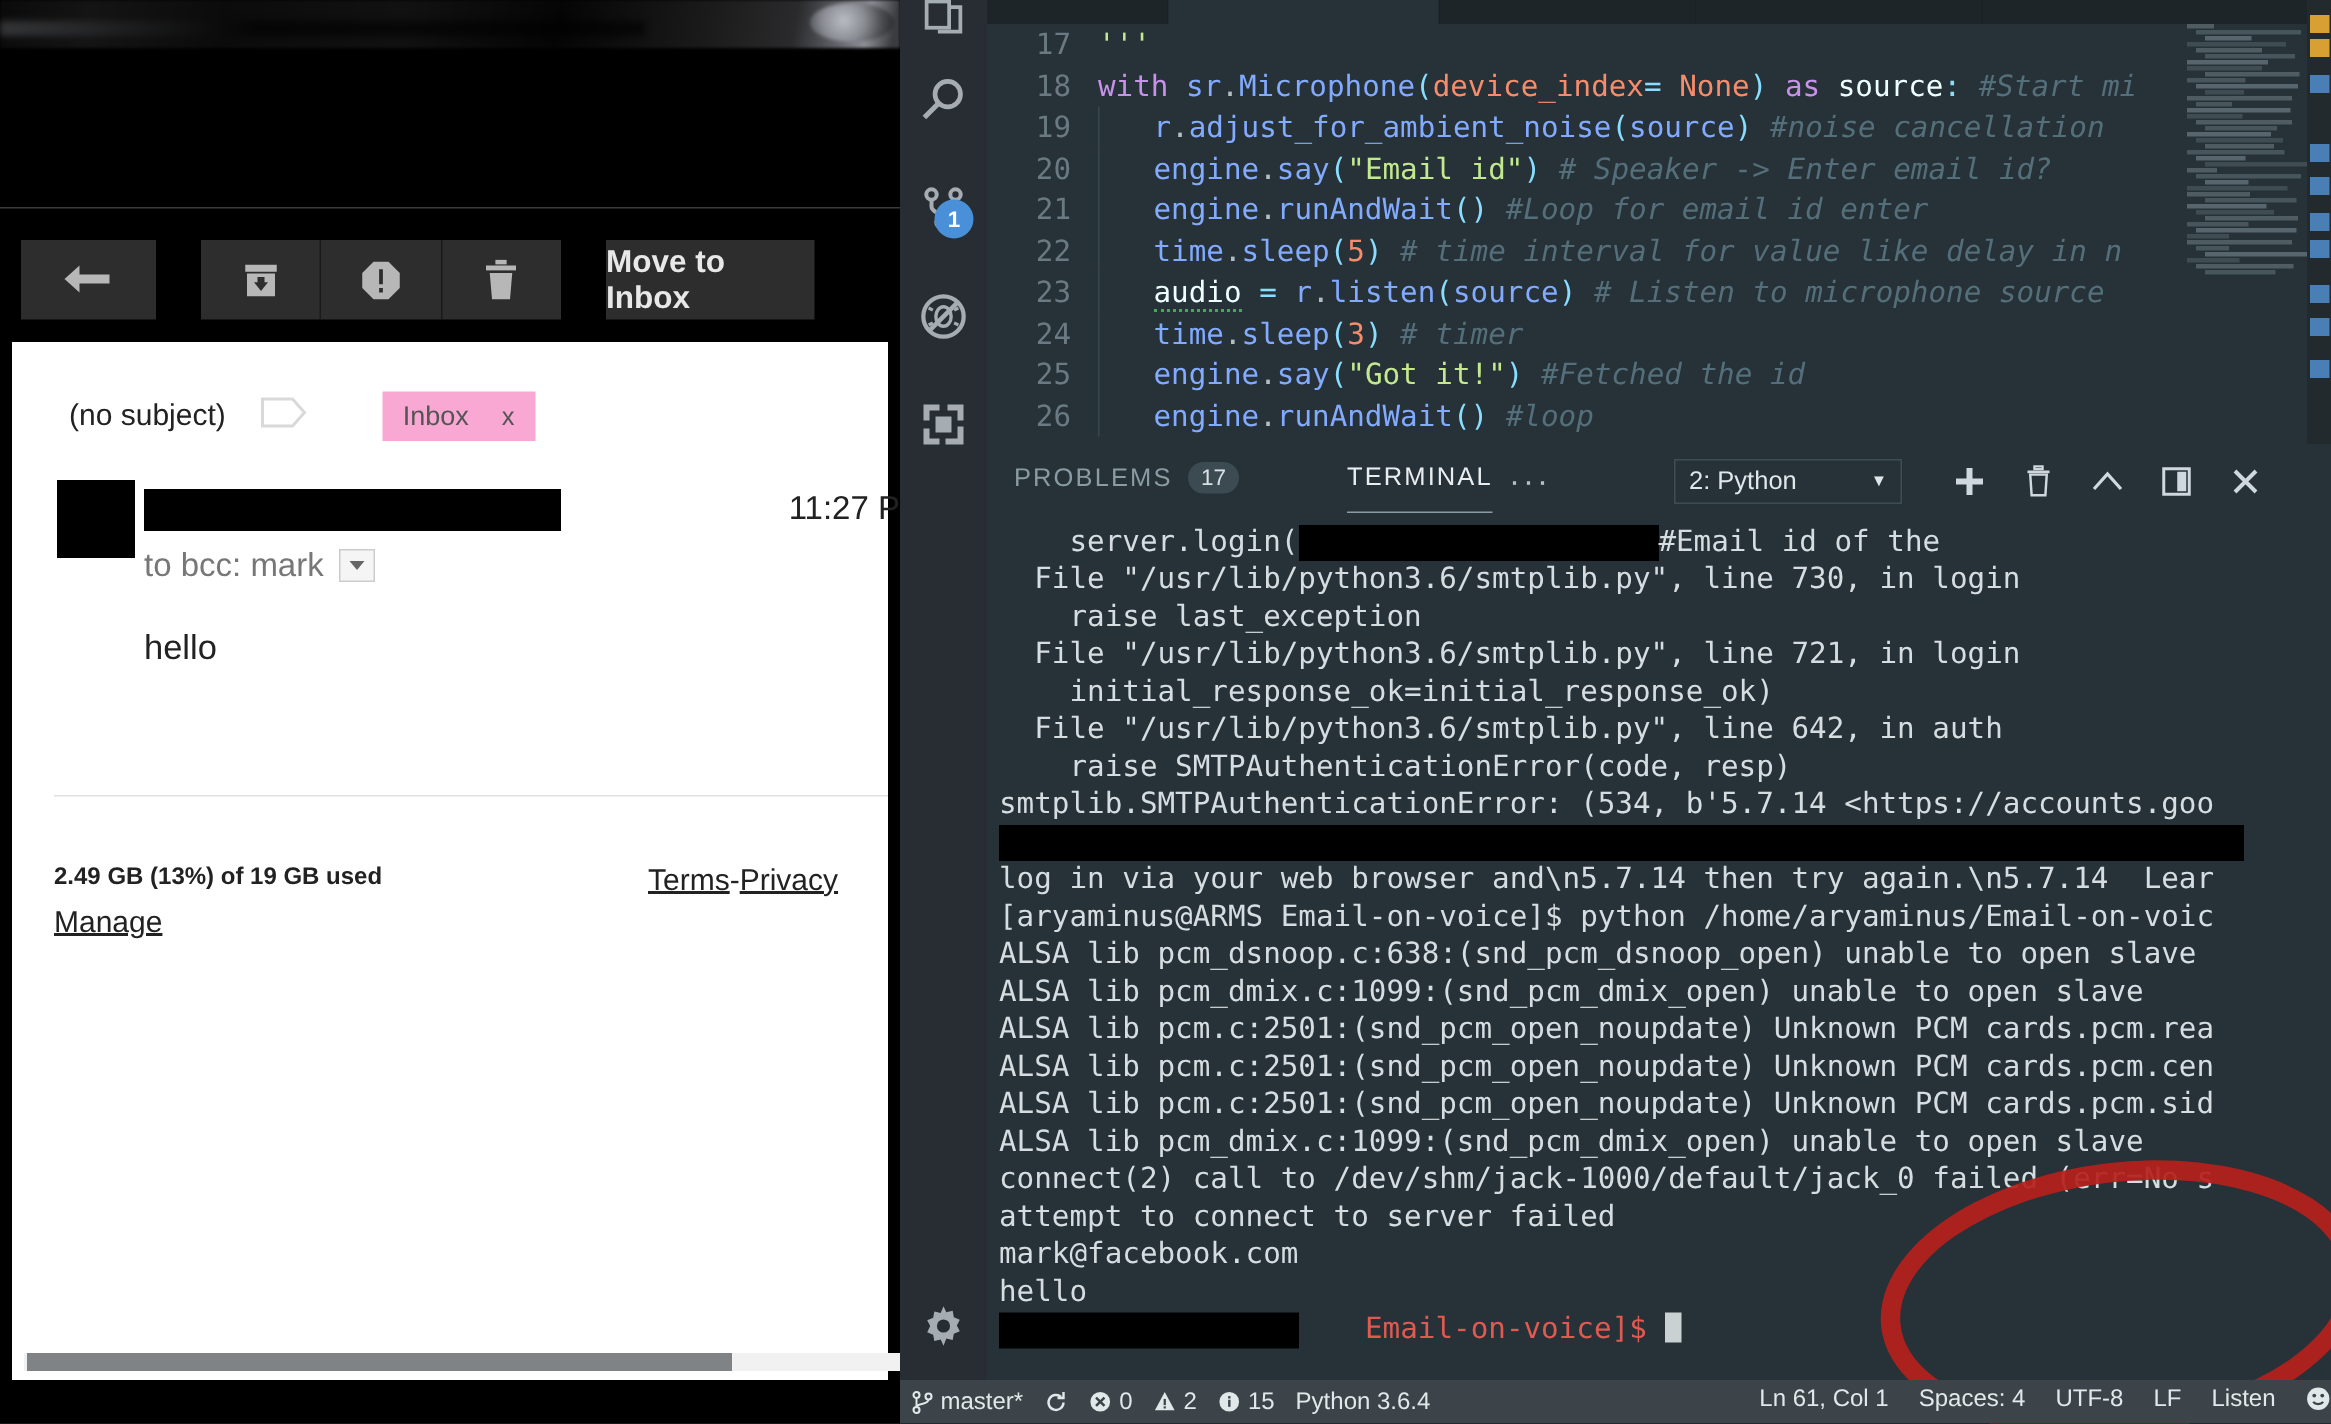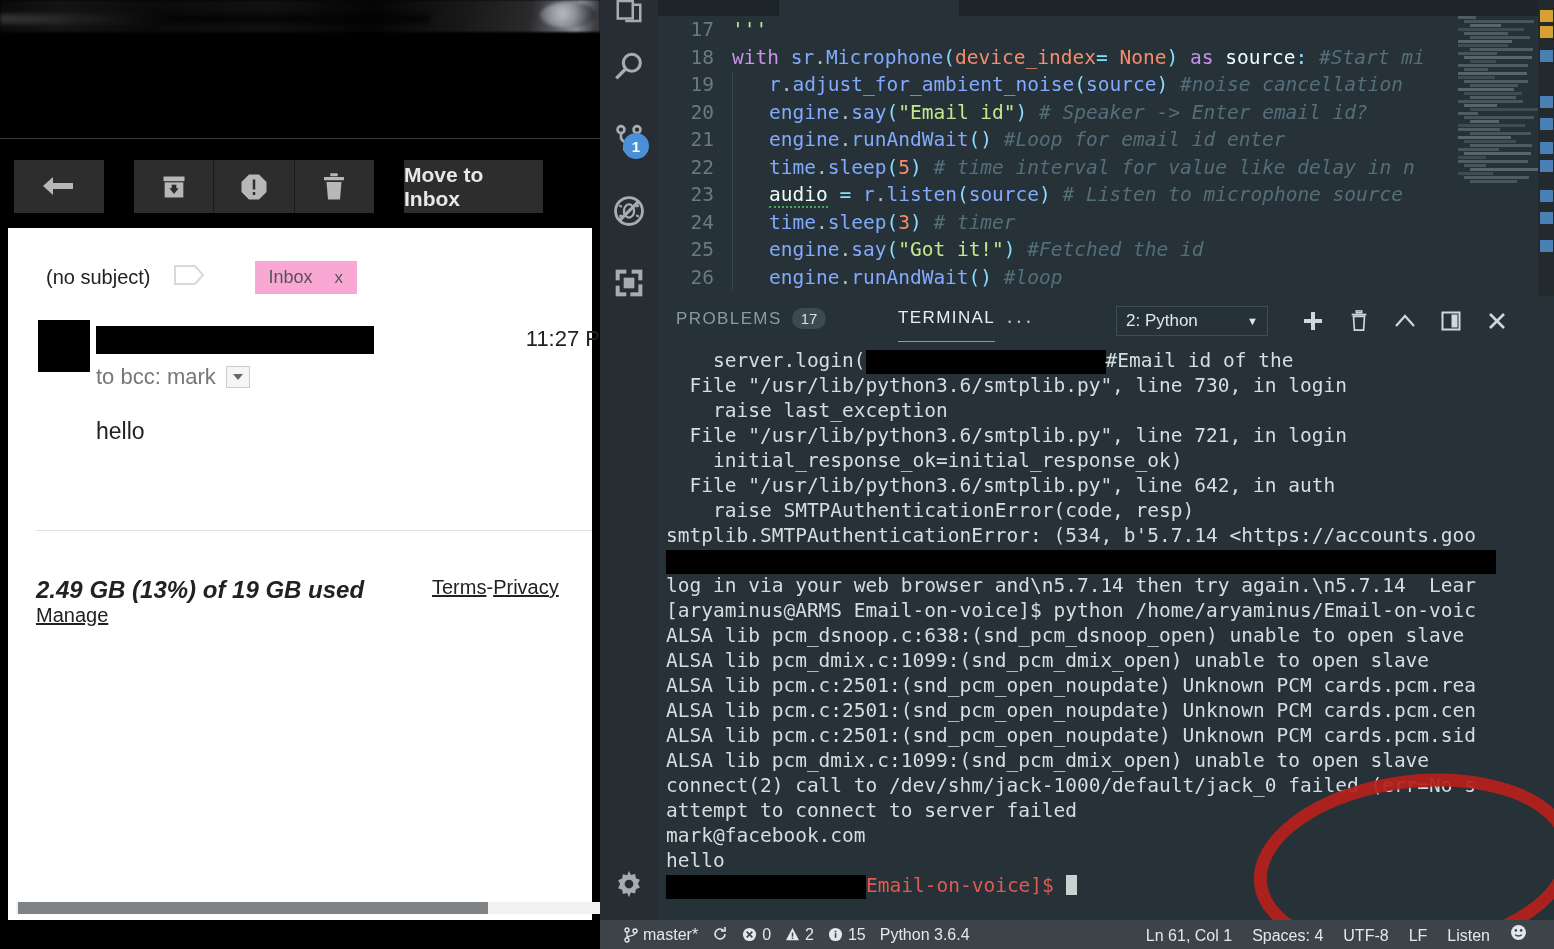--- a/index.html
+++ b/index.html
@@ -52,21 +52,21 @@
   .time{position:absolute;right:-8px;top:6px;font-size:22px;color:#222;}
   .to-line{position:absolute;left:58px;top:44px;display:flex;align-items:center;gap:10px;}
   .to-text{font-size:22px;color:#777;}
   .to-caret{width:22px;height:20px;border:1px solid #ccc;background:#f5f5f5;display:flex;align-items:center;justify-content:center;}
   .to-caret i{width:0;height:0;border-left:5px solid transparent;border-right:5px solid transparent;border-top:6px solid #666;display:block;}
 
   .body-text{position:absolute;left:88px;top:190px;font-size:23px;color:#222;}
   .msg-divider{position:absolute;left:28px;top:302px;width:556px;height:1px;background:#e0e0e0;}
 
   .footer{position:absolute;left:28px;top:348px;width:556px;}
-  .storage{font-size:24px;font-weight:bold;color:#222;float:left;font-style:italic;}
+  .storage{font-size:16px;font-weight:bold;color:#222;float:left;}
   .links{position:absolute;left:396px;top:0;font-size:20px;color:#222;}
   .links a{color:#222;text-decoration:underline;}
   .manage{position:absolute;left:0;top:28px;font-size:20px;color:#222;text-decoration:underline;}
 
   .hscroll-track{position:absolute;left:8px;bottom:6px;width:584px;height:12px;background:#f1f1f1;}
   .hscroll-thumb{position:absolute;left:10px;bottom:6px;width:470px;height:12px;background:#808386;}
 
   
   .vscode{position:absolute;left:600px;top:0;width:954px;height:949px;background:#1e2428;}
   .activitybar{position:absolute;left:0;top:0;width:58px;height:920px;background:#272d32;}
@@ -107,30 +107,30 @@
   .pdots{position:absolute;left:348px;top:12px;color:#b3c0c6;font-size:22px;letter-spacing:2px;}
   .psel{position:absolute;left:458px;top:10px;width:152px;height:30px;border:1px solid #3e4c53;
      display:flex;align-items:center;padding:0 9px;box-sizing:border-box;color:#dfe7ea;font-size:17px;}
   .psel .car{margin-left:auto;font-size:11px;}
   .pico{position:absolute;top:10px;width:30px;height:30px;display:flex;align-items:center;justify-content:center;color:#cfd8dc;}
 
   .term{position:absolute;left:0;top:52px;width:896px;height:572px;overflow:hidden;
      font-family:"DejaVu Sans Mono", monospace;font-size:19.5px;line-height:25px;color:#d6dde0;white-space:pre;}
   .trow{height:25px;padding-left:8px;}
   .redact{display:inline-block;background:#000;vertical-align:middle;}
-  .prompt-red{color:#e05a52;}
+  .prompt-red{color:#e05a52;padding-left:44px;}
   .cursor{display:inline-block;width:11px;height:20px;background:#c9d1d3;vertical-align:-3px;}
 
   .circle{position:absolute;left:653px;top:775px;width:297px;height:155px;border:13px solid #b5201c;border-radius:50%;
      transform:rotate(-7deg);opacity:.93;}
 
   .statusbar{position:absolute;left:0;bottom:0;width:954px;height:29px;background:#3c4449;
      display:flex;align-items:center;color:#e2e8ea;font-size:16px;}
-  .sb-l{display:flex;align-items:flex-start;gap:14px;padding-left:24px;}
-  .sb-r{margin-left:auto;display:flex;align-items:flex-end;gap:20px;padding-right:27px;}
+  .sb-l{display:flex;align-items:center;gap:14px;padding-left:8px;}
+  .sb-r{margin-left:auto;display:flex;align-items:flex-start;gap:20px;padding-right:0;}
   .sb-i{display:flex;align-items:center;gap:5px;}
 </style>
 </head>
 <body>
 
 <div class="screen">
 
   <div class="gmail">
 
     <div class="photo-strip">

